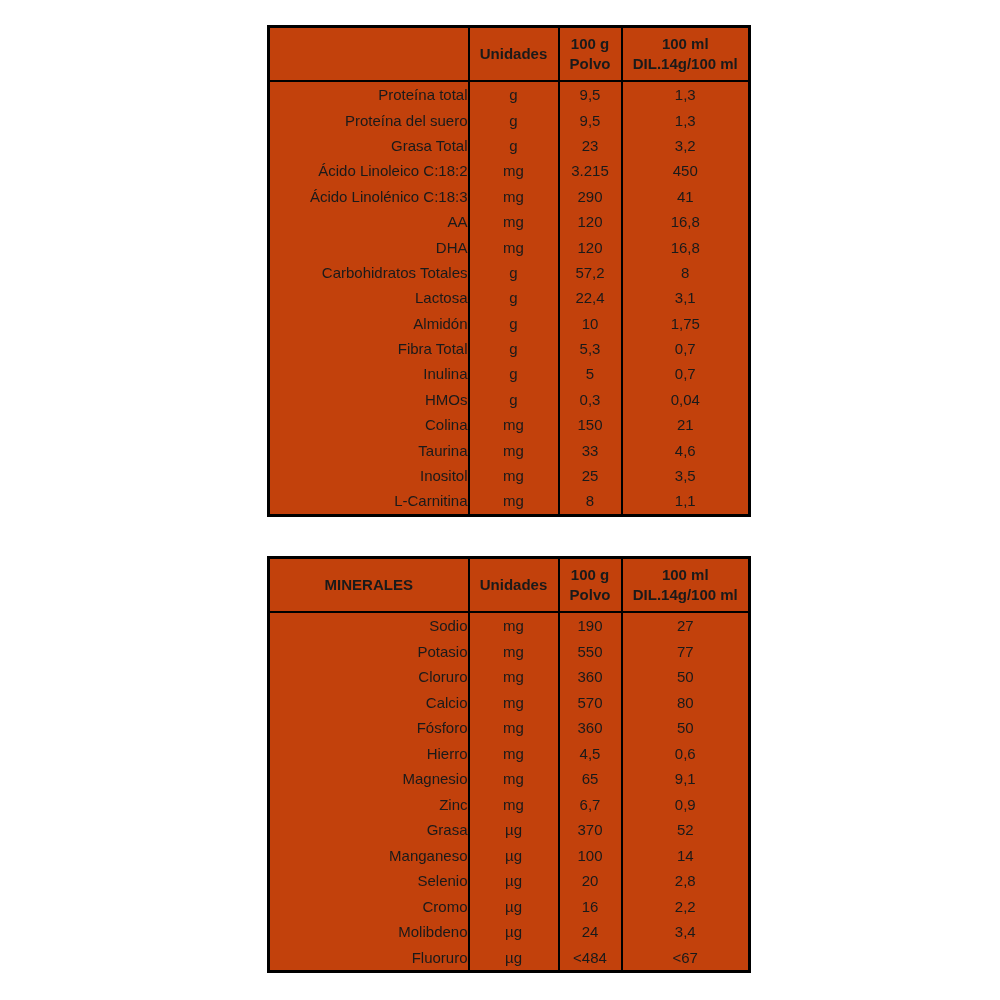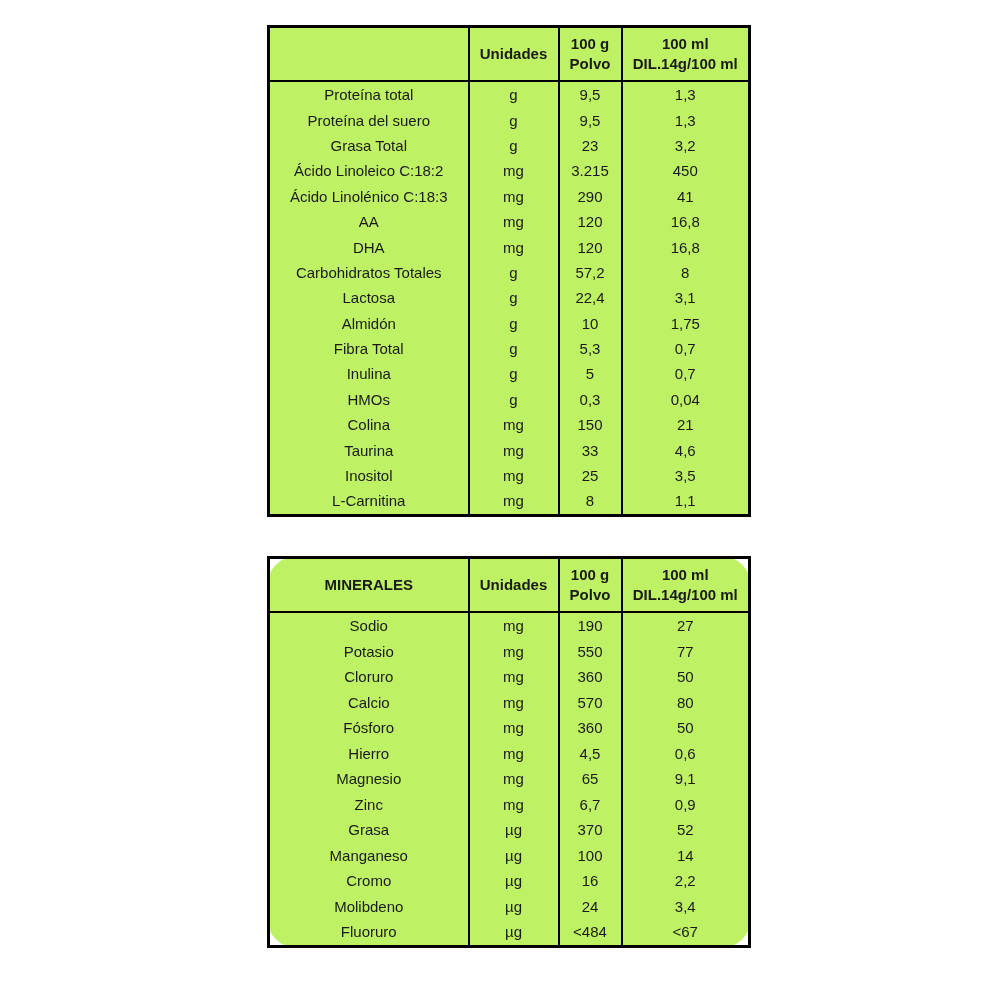--- a/index.html
+++ b/index.html
@@ -15,25 +15,25 @@
     position: relative;
     width: 1000px;
     height: 1000px;
     background: #ffffff;
     overflow: hidden;
   }
   table.nutri {
     position: absolute;
     border-collapse: collapse;
     table-layout: fixed;
-    background: #bef264;
+    background: #c2410c;
     border: 3px solid #000000;
   }
   table.t1 { left: 267px; top: 25px;  width: 481px; }
-  table.t2 { left: 267px; top: 556px; width: 481px; border-radius: 30px; }
+  table.t2 { left: 267px; top: 556px; width: 481px; }
 
   table.nutri th + th,
   table.nutri td + td { border-left: 2px solid #000000; }
 
   table.nutri thead th {
     border-bottom: 2px solid #000000;
     font-weight: bold;
     font-size: 15px;
     line-height: 1.35;
     text-align: center;
@@ -41,21 +41,21 @@
     height: 48px;
     padding: 2px 2px;
   }
   table.t1 tbody td { height: 25.4px; }
   table.t2 tbody td { height: 25.5px; }
   table.nutri tbody td {
     font-size: 15px;
     padding: 0;
     vertical-align: middle;
   }
-  td.label { text-align: center; padding-left: 9px; }
+  td.label { text-align: right; padding-left: 9px; }
   td.label.indent { }
   td.center { text-align: center; }
   .hdr-line { display: block; }
 </style>
 </head>
 <body>
 
 <div class="canvas">
 
   <table class="nutri t1">
@@ -261,20 +261,26 @@
           <td class="center">370</td>
           <td class="center">52</td>
         </tr>
         <tr>
           <td class="label">Manganeso</td>
           <td class="center">µg</td>
           <td class="center">100</td>
           <td class="center">14</td>
         </tr>
         <tr>
+          <td class="label">Selenio</td>
+          <td class="center">µg</td>
+          <td class="center">20</td>
+          <td class="center">2,8</td>
+        </tr>
+        <tr>
           <td class="label">Cromo</td>
           <td class="center">µg</td>
           <td class="center">16</td>
           <td class="center">2,2</td>
         </tr>
         <tr>
           <td class="label">Molibdeno</td>
           <td class="center">µg</td>
           <td class="center">24</td>
           <td class="center">3,4</td>

